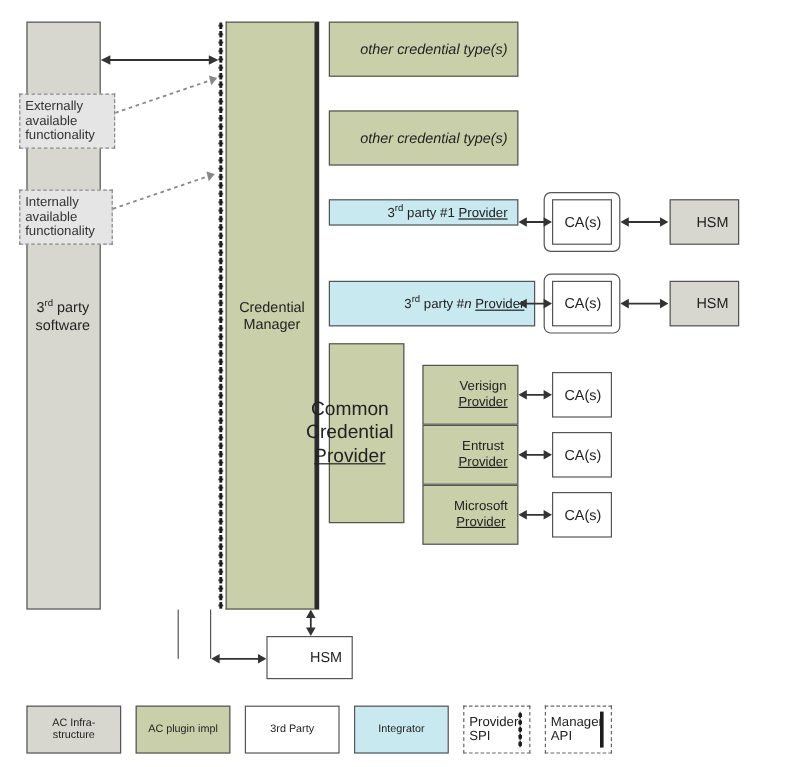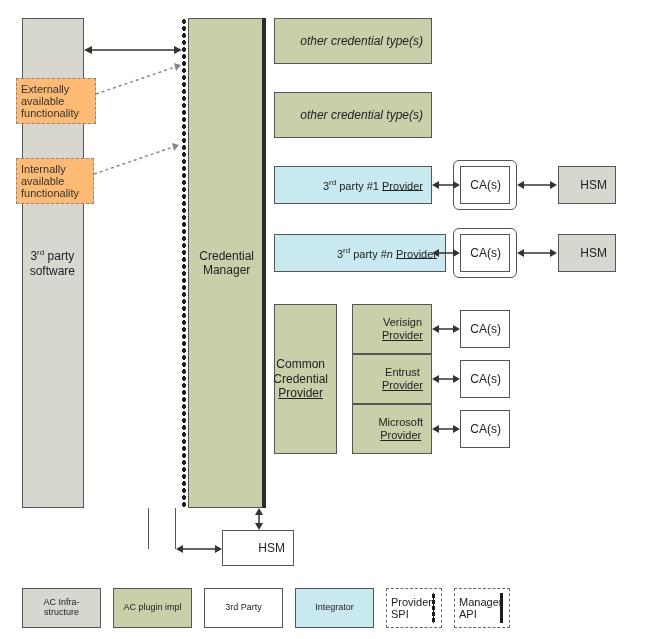--- a/index.html
+++ b/index.html
@@ -31,21 +31,21 @@
   .white  { background: #ffffff; }
   .cyan   { background: #c8e9ef; }
   .italic { font-style: italic; }
   .underline { text-decoration: underline; }
   .small { font-size: 11px; }
   sup { font-size: 8px; }
 
   .note {
     position: absolute;
     border: 1px dashed #888;
-    background: #fdba74;
+    background: #e5e5e5;
     box-sizing: border-box;
     padding: 4px;
     font-size: 11px;
     text-align: left;
     color: #333;
   }
 
   
   .vline {
     position: absolute;
@@ -165,41 +165,41 @@
     <span>other credential type(s)</span>
   </div>
   <div class="box olive italic" style="left:274px; top:92px; width:158px; height:46px;">
     <span>other credential type(s)</span>
   </div>
 
   <div style="position:absolute; left:453px; top:160px; width:64px; height:50px; border:1px solid #555; border-radius:6px; box-sizing:border-box;"></div>
 
   <div style="position:absolute; left:453px; top:228px; width:64px; height:50px; border:1px solid #555; border-radius:6px; box-sizing:border-box;"></div>
 
-  <div class="box cyan small" style="left:274px; top:166px; width:158px; height:38px;">
+  <div class="box cyan small" style="left:274px; top:166px; width:158px; height:22px;">
     <span>3<sup>rd</sup> party #1 <span class="underline">Provider</span></span>
   </div>
   <div class="box white" style="left:460px; top:166px; width:50px; height:38px;">
     <span>CA(s)</span>
   </div>
   <div class="box grey" style="left:558px; top:166px; width:58px; height:38px;">
     <span>HSM</span>
   </div>
 
   <div class="box cyan small" style="left:274px; top:234px; width:172px; height:38px;">
     <span>3<sup>rd</sup> party #<i>n</i> <span class="underline">Provider</span></span>
   </div>
   <div class="box white" style="left:460px; top:234px; width:50px; height:38px;">
     <span>CA(s)</span>
   </div>
   <div class="box grey" style="left:558px; top:234px; width:58px; height:38px;">
     <span>HSM</span>
   </div>
 
-  <div class="box olive" style="left:274px; top:304px; width:63px; height:150px; font-size:12px;">
+  <div class="box olive" style="left:274px; top:286px; width:63px; height:150px; font-size:16px;">
     <span>
       <span>Common</span><br>
       <span>Credential</span><br>
       <span class="underline">Provider</span>
     </span>
   </div>
 
   <div class="box olive small" style="left:352px; top:304px; width:80px; height:50px;">
     <span>
       <span>Verisign</span><br>

